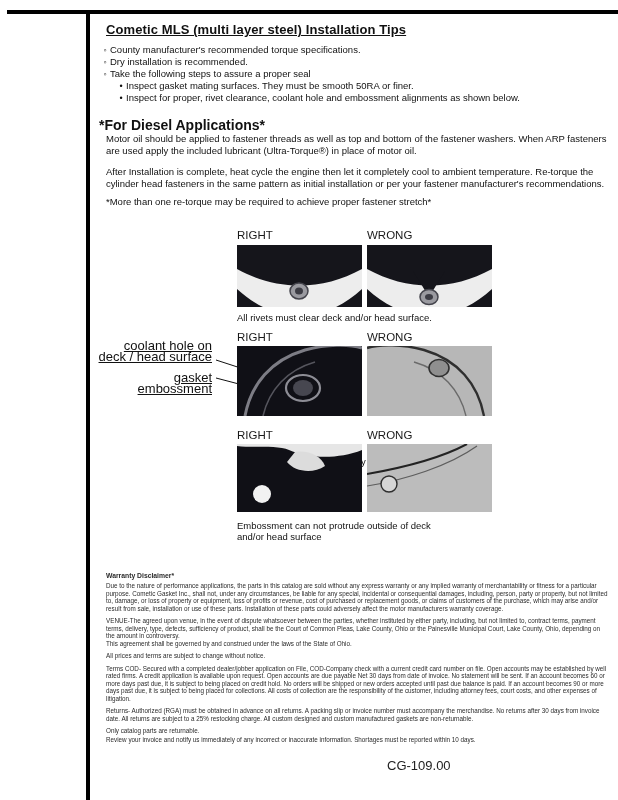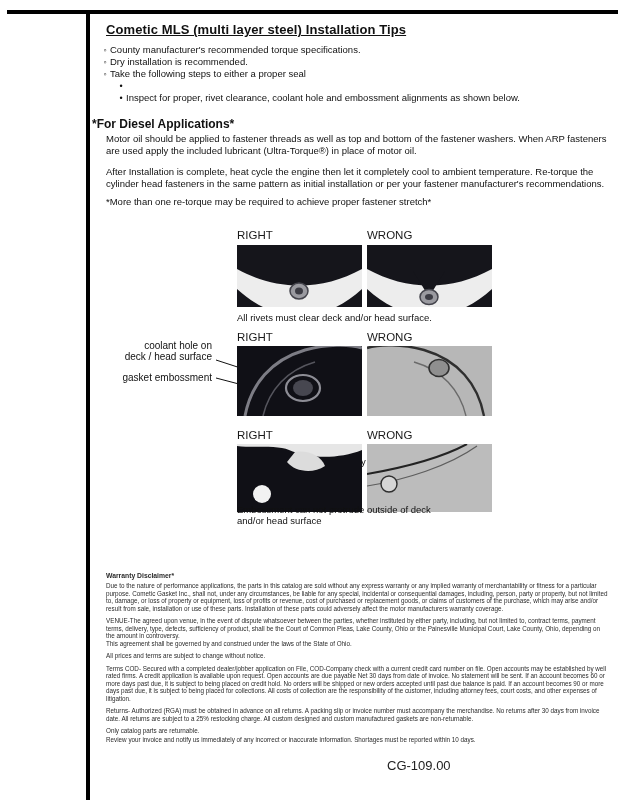--- a/index.html
+++ b/index.html
@@ -15,39 +15,39 @@
   .title {
     position:absolute; left:106px; top:22px; font-size:13px; font-weight:bold;
     text-decoration:underline; letter-spacing:.1px;
   }
 
   .tips { position:absolute; left:100px; top:44px; width:505px; font-size:9.5px; line-height:12px; }
   .tip-row { display:flex; align-items:flex-start; }
   .tip-row.sub { margin-left:16px; }
   .marker { width:10px; flex:0 0 10px; text-align:center; font-size:9px; line-height:12px; }
 
-  .heading { position:absolute; left:92px; top:117px; font-size:12px; font-weight:bold; }
+  .heading { position:absolute; left:99px; top:117px; font-size:14px; font-weight:bold; }
   .para { position:absolute; left:106px; width:501px; font-size:9.5px; line-height:11.6px; }
   .p1 { top:133px; }
   .p2 { top:166px; }
   .note { top:196px; }
 
   .dlabel { position:absolute; width:125px; font-size:11.5px; color:#1a1a1a; }
   .panel { position:absolute; width:125px; background:#000; }
   .panel svg { display:block; width:125px; }
   .caption { position:absolute; left:237px; font-size:9.5px; line-height:11px; white-space:pre-line; }
 
   .col-l { left:237px; } .col-r { left:367px; }
   .r1-lbl { top:229px; } .r1-panel { top:245px; height:62px; } .r1-cap { top:312px; }
   .r2-lbl { top:331px; } .r2-panel { top:346px; height:70px; } .r2-cap { top:436px;margin-top:20px; }
-  .r3-lbl { top:429px; } .r3-panel { top:444px; height:68px; } .r3-cap { top:504px; }
+  .r3-lbl { top:429px; } .r3-panel { top:444px; height:68px; } .r3-cap { top:520px; }
 
   .callout {
     position:absolute; left:96px; width:116px; text-align:right;
-    font-size:10px; line-height:10.5px; white-space:pre-line; color:#111;
+    font-size:13px; line-height:10.5px; white-space:pre-line; color:#111;text-decoration:underline;
   }
   .co1 { top:341px; } .co2 { top:373px; }
   .leaders { position:absolute; left:214px; top:350px; width:106px; height:56px; }
 
   .legal { position:absolute; left:106px; top:572px; width:502px; color:#2b2b2b; }
   .legal-heading { font-size:6.8px; font-weight:bold; margin-bottom:3px; }
   .legal p { font-size:6.3px; line-height:7.5px; margin-bottom:5px; white-space:pre-line; }
   .legal p.tight { margin-bottom:1px; }
 
   .footer-code { position:absolute; left:387px; top:758px; font-size:13px; color:#222; }
@@ -66,24 +66,25 @@
     <div class="tip-row">
       <span class="marker">◦</span>
       <span>County manufacturer's recommended torque specifications.</span>
     </div>
     <div class="tip-row">
       <span class="marker">◦</span>
       <span>Dry installation is recommended.</span>
     </div>
     <div class="tip-row">
       <span class="marker">◦</span>
-      <span>Take the following steps to either a proper seal</span>
+      <span>Take the following steps to assure a proper seal</span>
     </div>
     <div class="tip-row sub">
       <span class="marker">•</span>
+      <span>Inspect gasket mating surfaces.  They must be smooth 50RA or finer.</span>
     </div>
     <div class="tip-row sub">
       <span class="marker">•</span>
       <span>Inspect for proper, rivet clearance, coolant hole and embossment alignments as shown below.</span>
     </div>
   </div>
 
   <div class="heading">*For Diesel Applications*</div>
   <div class="para p2">After Installation is complete, heat cycle the engine then let it completely cool to ambient temperature. Re-torque the cylinder head fasteners in the same pattern as initial installation or per your fastener manufacturer's recommendations.</div>
   <div class="para p1">Motor oil should be applied to fastener threads as well as top and bottom of the fastener washers. When ARP fasteners are used apply the included lubricant (Ultra-Torque®) in place of motor oil.</div>

